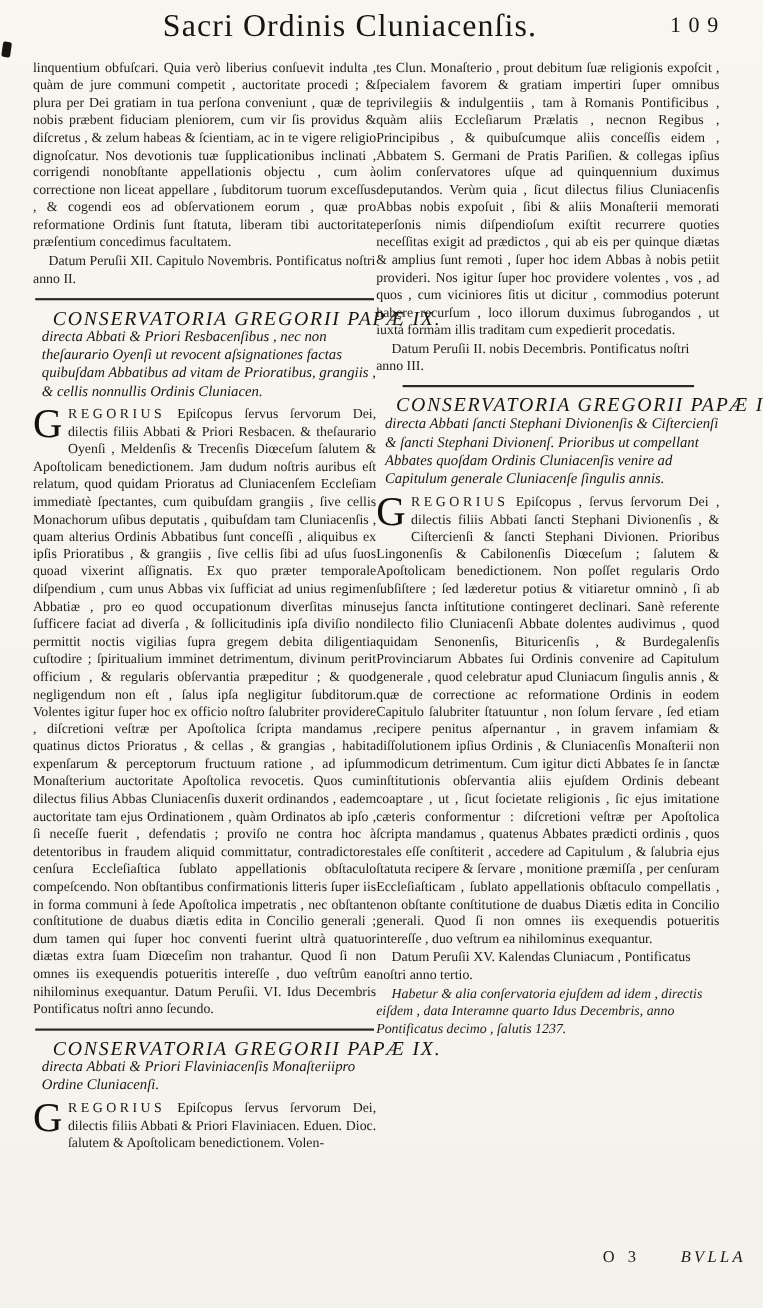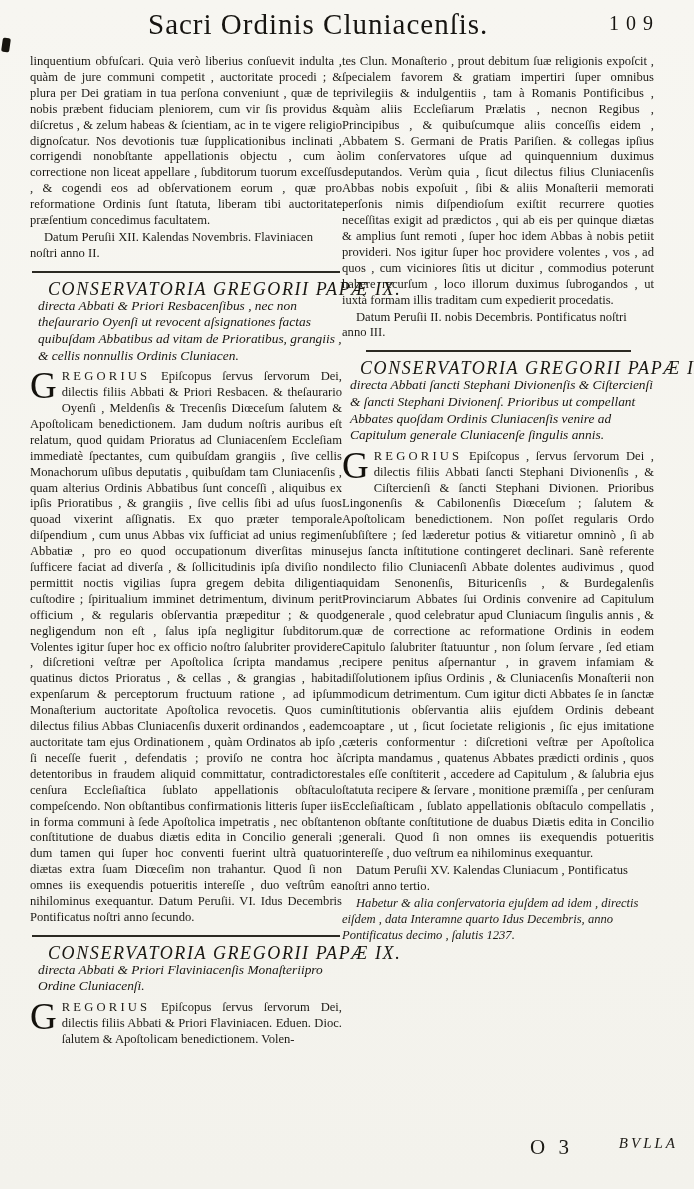--- a/index.html
+++ b/index.html
@@ -57,22 +57,22 @@
     float:left;
     font-size:37px;line-height:30px;
     padding:2px 5px 0 0;
     color:#14120d;
   }
   .caps-word{letter-spacing:3.2px;}
   .ital-note{font-style:italic;text-indent:14px;text-align:left;line-height:16.2px;}
   
   .footer{position:absolute;bottom:32px;left:0;width:694px;height:22px;}
   .signature-mark{
-    position:absolute;left:530px;top:0;
-    font-size:21px;letter-spacing:4px;text-align:right;
+    position:absolute;left:548px;top:0;
+    font-size:15px;letter-spacing:4px;text-align:right;
   }
   .catchword{
     position:absolute;right:16px;top:0;
     font-style:italic;font-size:15px;letter-spacing:3px;
   }
 </style>
 </head>
 <body>
 
 <div class="page">
@@ -80,21 +80,21 @@
 
   <div class="header">
     <div class="running-title">Sacri Ordinis Cluniacenſis.</div>
     <div class="page-number">109</div>
   </div>
 
   <div class="columns">
 
     <div class="col">
       <p class="body-par">linquentium obfuſcari. Quia verò liberius conſuevit indulta , quàm de jure communi competit , auctoritate procedi ; &amp; plura per Dei gratiam in tua perſona conveniunt , quæ de te nobis præbent fiduciam pleniorem, cum vir ſis providus &amp; diſcretus , &amp; zelum habeas &amp; ſcientiam, ac in te vigere religio dignoſcatur. Nos devotionis tuæ ſupplicationibus inclinati , corrigendi nonobſtante appellationis objectu , cum à correctione non liceat appellare , ſubditorum tuorum exceſſus , &amp; cogendi eos ad obſervationem eorum , quæ pro reformatione Ordinis ſunt ſtatuta, liberam tibi auctoritate præſentium concedimus facultatem.</p>
-      <p class="datum">Datum Peruſii XII. Kalendas Novembris. Flaviniacen noſtri anno II.</p>
+      <p class="datum">Datum Peruſii XII. Capitulo Novembris. Pontificatus noſtri anno II.</p>
 
       <hr class="rule">
 
       <div class="conserva">
         <div class="head-caps">CONSERVATORIA GREGORII PAPÆ IX.</div>
         <div class="head-rest">directa Abbati &amp; Priori Resbacenſibus , nec non theſaurario Oyenſi ut revocent aſsignationes factas quibuſdam Abbatibus ad vitam de Prioratibus, grangiis , &amp; cellis nonnullis Ordinis Cluniacen.</div>
       </div>
 
       <p class="body-par"><span class="dropcap">G</span><span class="caps-word">REGORIUS</span><span> Epiſcopus ſervus ſervorum Dei, dilectis filiis Abbati &amp; Priori Resbacen. &amp; theſaurario Oyenſi , Meldenſis &amp; Trecenſis Diœceſum ſalutem &amp; Apoſtolicam benedictionem. Jam dudum noſtris auribus eſt relatum, quod quidam Prioratus ad Cluniacenſem Eccleſiam immediatè ſpectantes, cum quibuſdam grangiis , ſive cellis Monachorum uſibus deputatis , quibuſdam tam Cluniacenſis , quam alterius Ordinis Abbatibus ſunt conceſſi , aliquibus ex ipſis Prioratibus , &amp; grangiis , ſive cellis ſibi ad uſus ſuos quoad vixerint aſſignatis. Ex quo præter temporale diſpendium , cum unus Abbas vix ſufficiat ad unius regimen Abbatiæ , pro eo quod occupationum diverſitas minus ſufficere faciat ad diverſa , &amp; ſollicitudinis ipſa diviſio non permittit noctis vigilias ſupra gregem debita diligentia cuſtodire ; ſpiritualium imminet detrimentum, divinum perit officium , &amp; regularis obſervantia præpeditur ; &amp; quod negligendum non eſt , ſalus ipſa negligitur ſubditorum. Volentes igitur ſuper hoc ex officio noſtro ſalubriter providere , diſcretioni veſtræ per Apoſtolica ſcripta mandamus , quatinus dictos Prioratus , &amp; cellas , &amp; grangias , habita expenſarum &amp; perceptorum fructuum ratione , ad ipſum Monaſterium auctoritate Apoſtolica revocetis. Quos cum dilectus filius Abbas Cluniacenſis duxerit ordinandos , eadem auctoritate tam ejus Ordinationem , quàm Ordinatos ab ipſo , ſi neceſſe fuerit , defendatis ; proviſo ne contra hoc à detentoribus in fraudem aliquid committatur, contradictores cenſura Eccleſiaſtica ſublato appellationis obſtaculo compeſcendo. Non obſtantibus confirmationis litteris ſuper iis in forma communi à ſede Apoſtolica impetratis , nec obſtante conſtitutione de duabus diætis edita in Concilio generali ; dum tamen qui ſuper hoc conventi fuerint ultrà quatuor diætas extra ſuam Diœceſim non trahantur. Quod ſi non omnes iis exequendis potueritis intereſſe , duo veſtrûm ea nihilominus exequantur. Datum Peruſii. VI. Idus Decembris Pontificatus noſtri anno ſecundo.</span></p>
 

